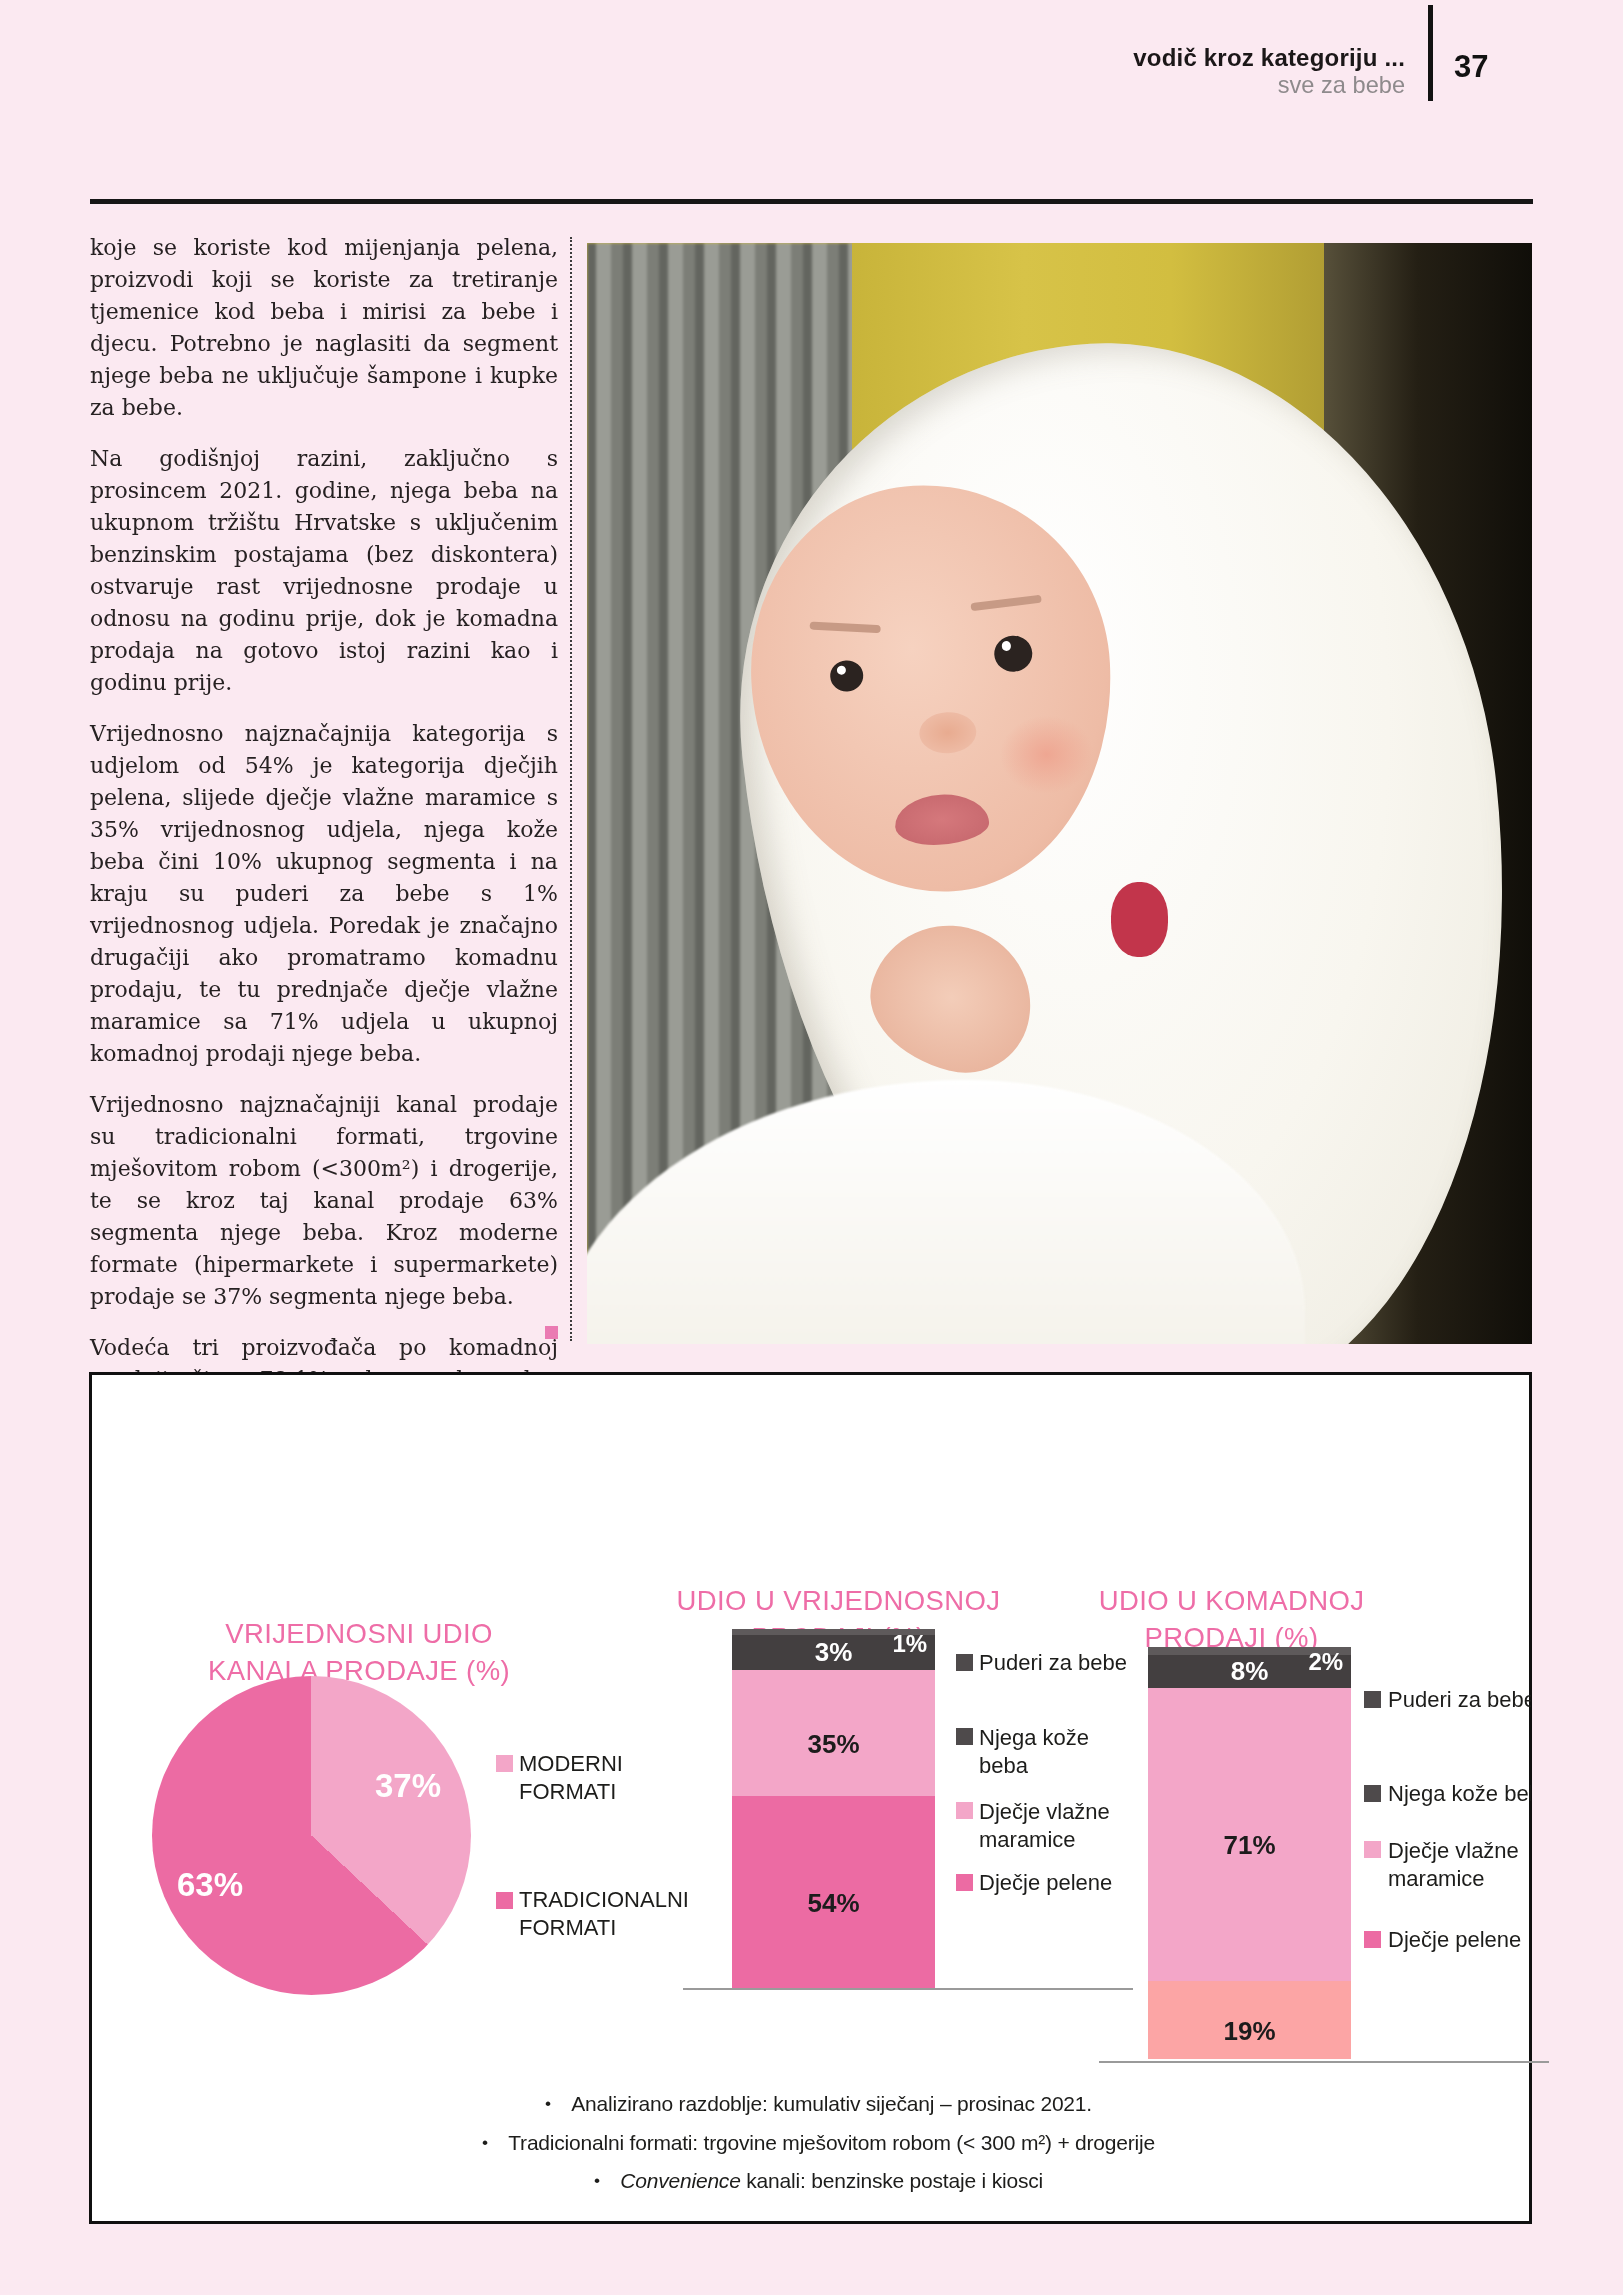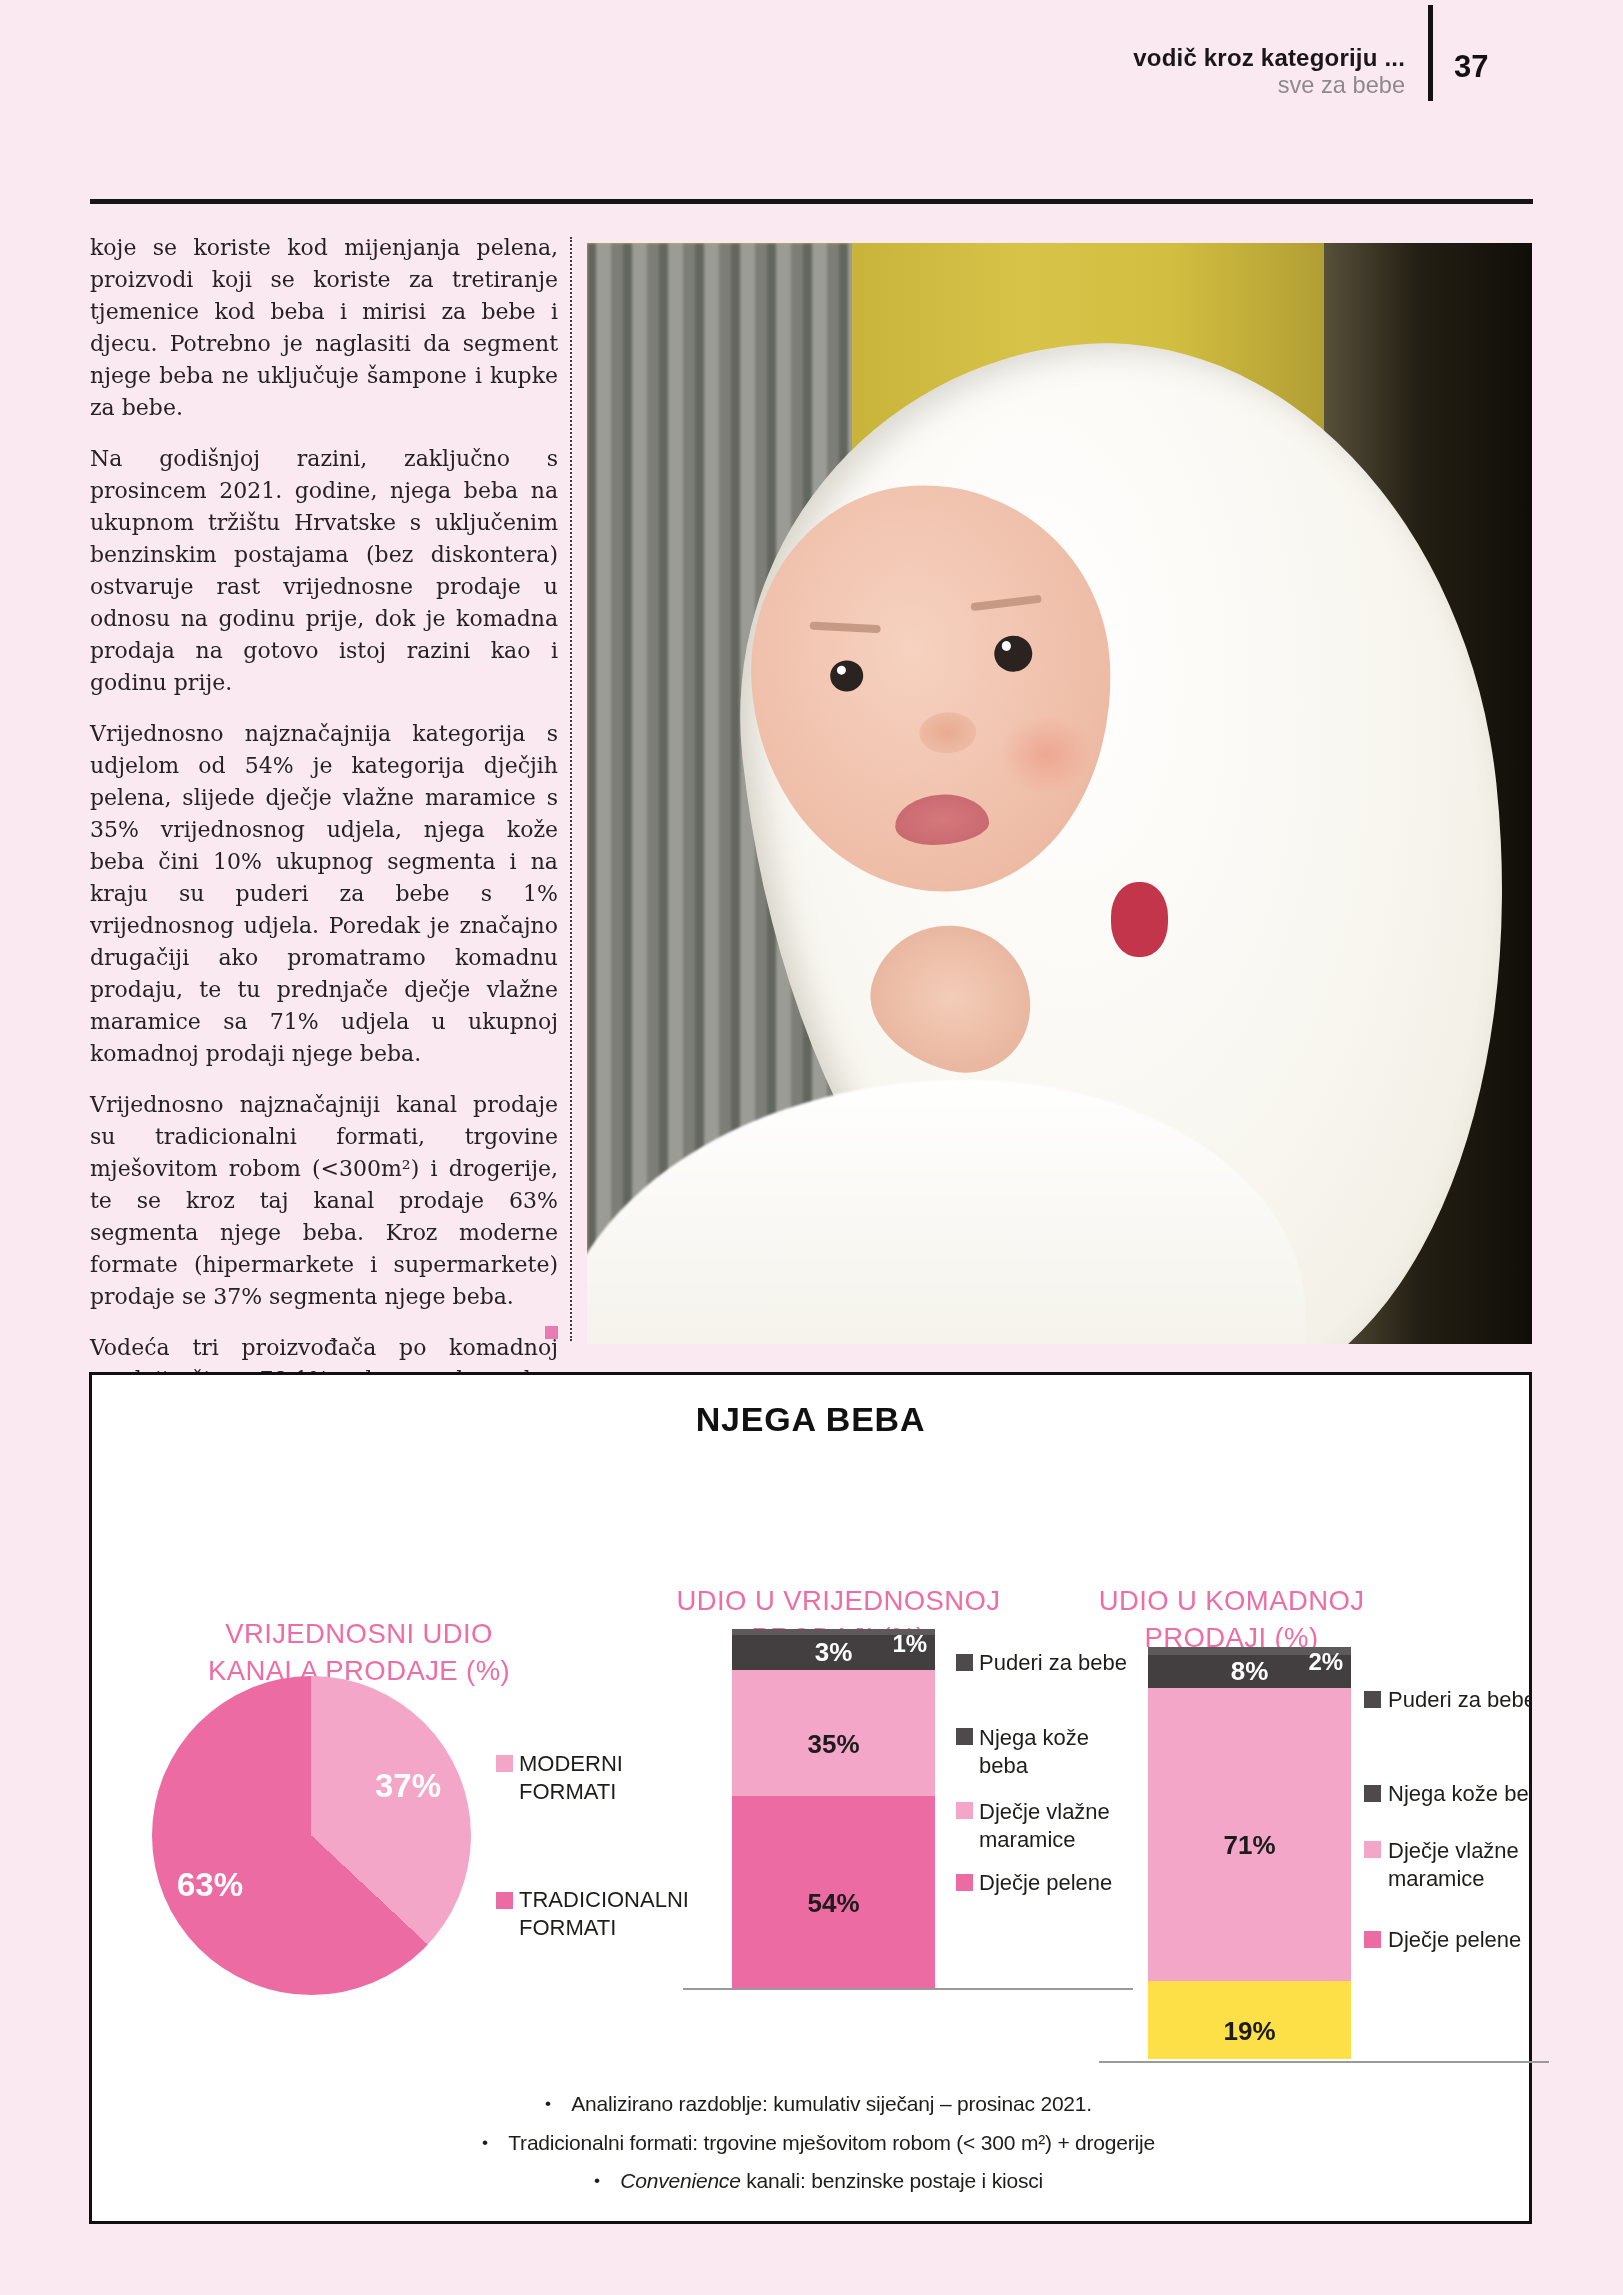--- a/index.html
+++ b/index.html
@@ -210,21 +210,20 @@
       <span class="nose"></span>
       <span class="cheek"></span>
       <span class="lips"></span>
     </div>
     <div class="toy"></div>
     <div class="hand"></div>
     <div class="blanket"></div>
   </div>
 
   <section class="chart-box">
-    <h2 class="cb-title">NJEGA BEBA</h2>
 
     <div class="pink-title pie-title">
       <div>VRIJEDNOSNI UDIO</div>
       <div>KANALA PRODAJE (%)</div>
     </div>
     <div class="pie" style="background: conic-gradient(rgb(243, 166, 200) 0deg, rgb(243, 166, 200) 133.2deg, rgb(236, 107, 163) 0deg);"></div>
     <span class="pie-label pl-37">37%</span>
     <span class="pie-label pl-63">63%</span>
     <span class="legend-sq c-lpink" style="left:404px;top:380px;"></span>
     <div class="legend-item" style="left:427px;top:375px;width:157px;">MODERNI FORMATI</div>
@@ -264,21 +263,21 @@
     </div>
     <div class="stack ub-stack">
       <span class="top-label">2%</span>
       <div class="seg" style="flex-grow: 2; background: rgb(94, 90, 91);"></div>
       <div class="seg" style="flex-grow: 8; background: rgb(67, 63, 64);">
           <span class="seg-label white">8%</span>
         </div>
       <div class="seg" style="flex-grow: 71; background: rgb(243, 166, 200);">
           <span class="seg-label dark">71%</span>
         </div>
-      <div class="seg" style="flex-grow: 19; background: #fde047;">
+      <div class="seg" style="flex-grow: 19; background: #fca5a5;">
           <span class="seg-label dark">19%</span>
         </div>
     </div>
     <div class="axis ub-axis"></div>
     <span class="legend-sq c-gray" style="left:1272px;top:316px;"></span>
     <div class="legend-item nowrap" style="left:1296px;top:311px;width:143px;">Puderi za bebe</div>
     <span class="legend-sq c-gray" style="left:1272px;top:410px;"></span>
     <div class="legend-item nowrap" style="left:1296px;top:405px;width:143px;">Njega kože beba</div>
     <span class="legend-sq c-lpink" style="left:1272px;top:466px;"></span>
     <div class="legend-item" style="left:1296px;top:462px;width:137px;">Dječje vlažne maramice</div>

